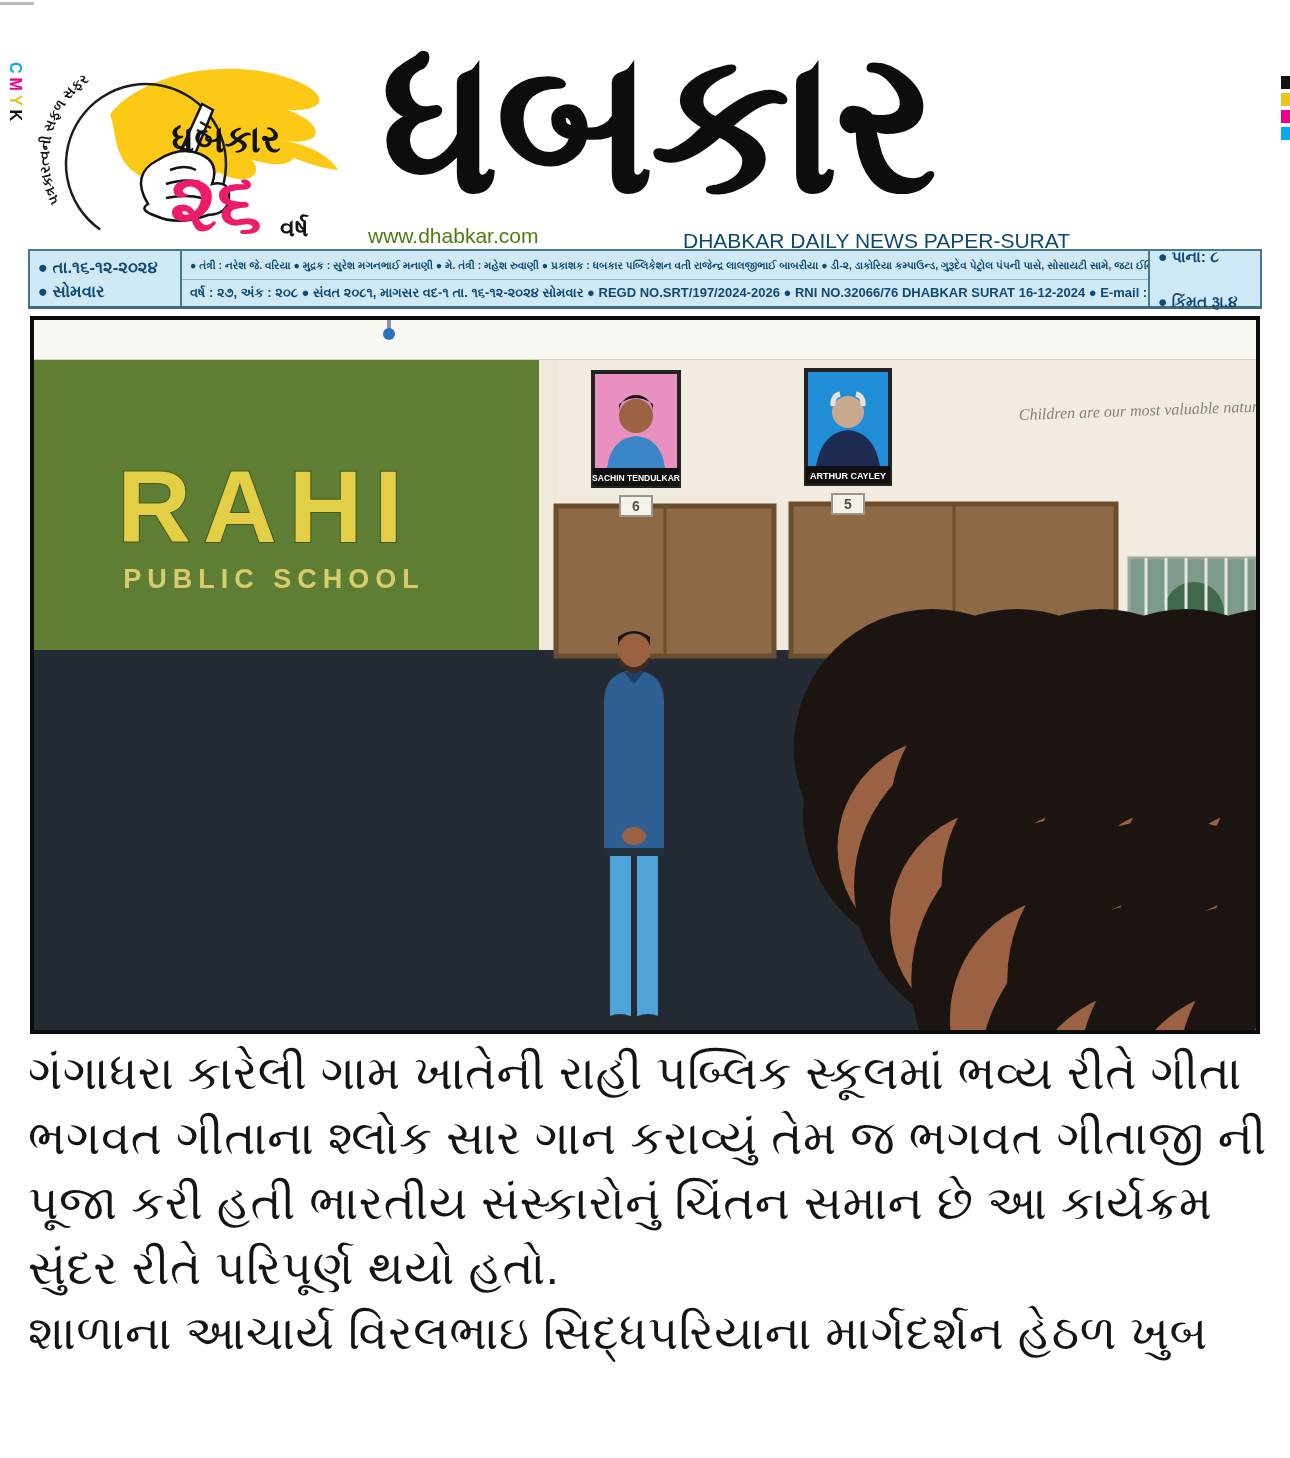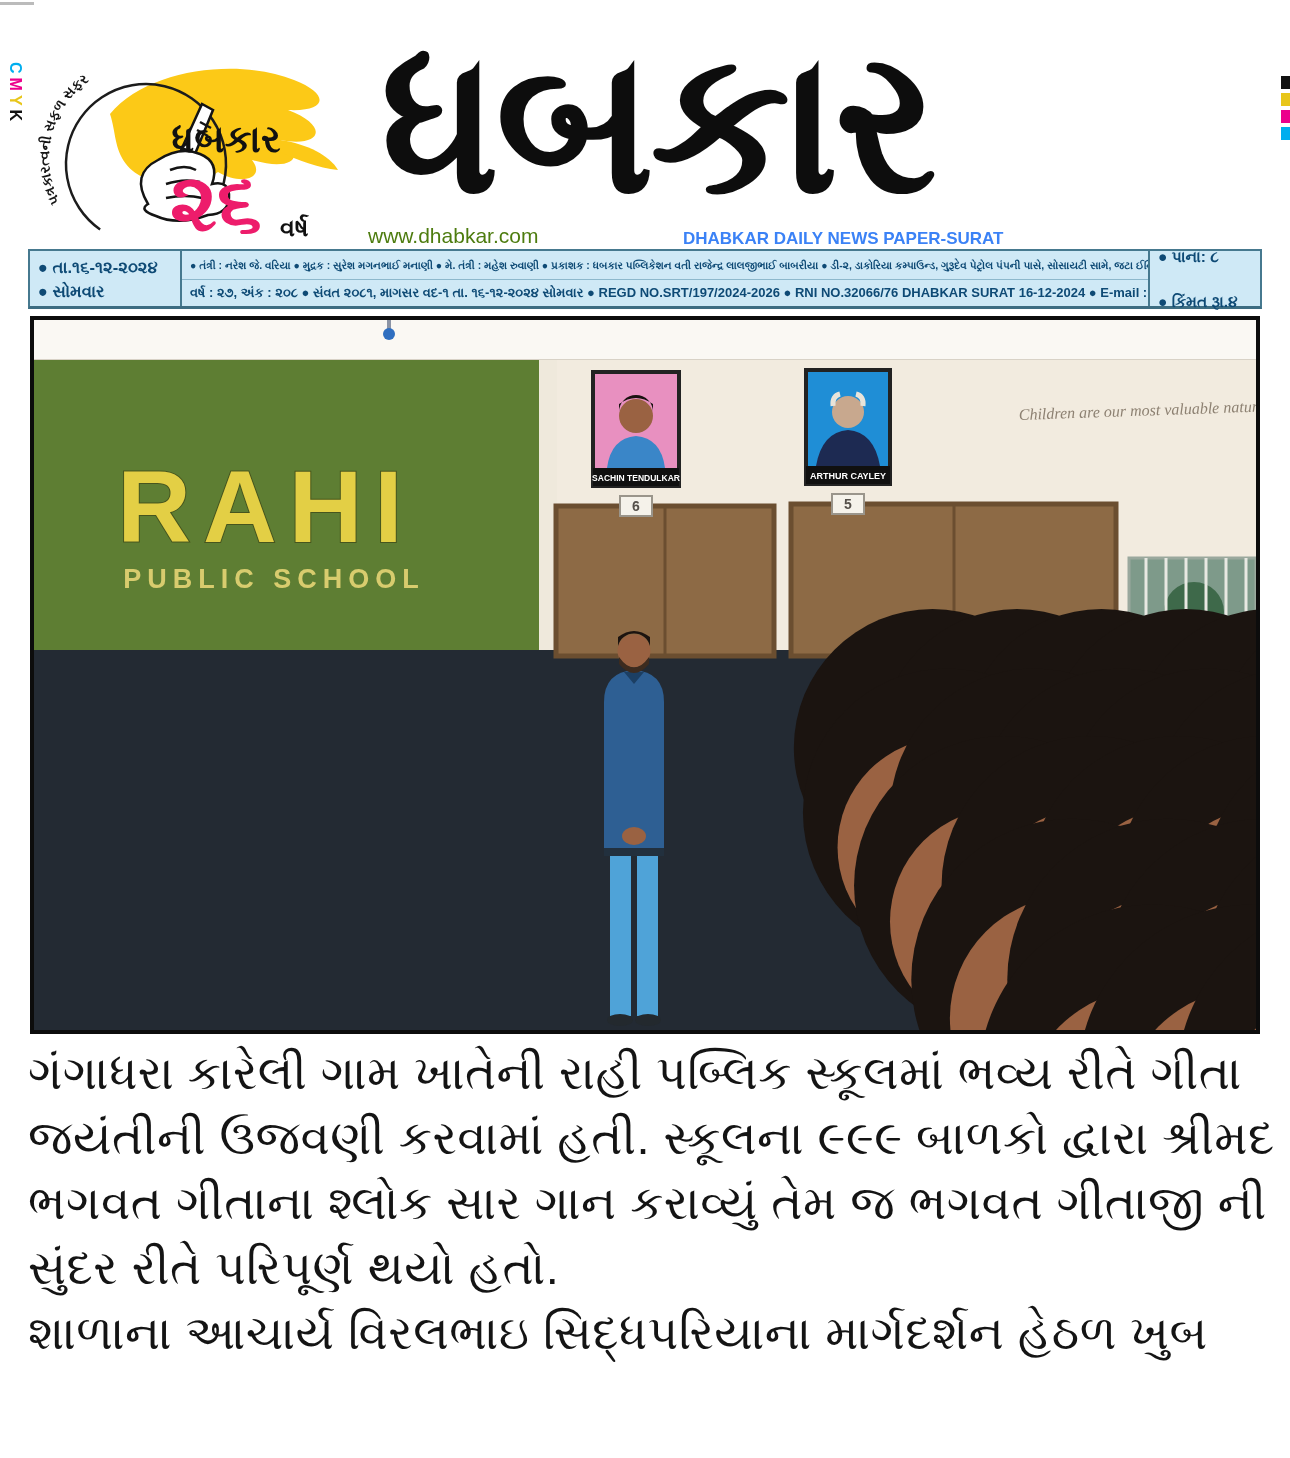--- a/index.html
+++ b/index.html
@@ -18,21 +18,21 @@
   .colorbar .sy{background:var(--cmyk-y,#e8c61a);}
   .colorbar .sm{background:var(--cmyk-m,#ec008c);}
   .colorbar .sc{background:var(--cmyk-c,#00aeef);}
   .cropmark{position:absolute;left:0;top:2px;width:34px;height:3px;background:#bbb;}
   
   .logo{position:absolute;left:30px;top:52px;width:312px;height:196px;}
   .mast-title{position:absolute;left:342px;top:22px;width:630px;height:215px;margin:0;
       font-size:198px;line-height:1.02;font-weight:900;text-align:center;letter-spacing:-4px;
       color:var(--ink,#0d0d0d);white-space:nowrap;}
   .website{position:absolute;left:368px;top:224px;font-size:21px;font-weight:normal;color:#4d7c0f;}
-  .tagline{position:absolute;left:683px;top:229px;font-size:17px;font-weight:bold;color:#3b82f6;letter-spacing:0px;}
+  .tagline{position:absolute;left:683px;top:229px;font-size:21px;font-weight:normal;color:#0c4a6e;letter-spacing:0px;}
   
   .info-bar{position:absolute;left:28px;top:249px;width:1234px;height:60px;box-sizing:border-box;
       background:var(--bar-bg,#cfe9f6);border:2px solid var(--bar-line,#46798f);
       border-bottom:3px solid #3d6d82;display:flex;color:var(--bar-text,#0e4a75);}
   .info-cell{box-sizing:border-box;padding:5px 8px;display:flex;flex-direction:column;justify-content:center;}
   .cell-date{width:152px;border-right:2px solid var(--bar-line,#46798f);font-size:16.5px;font-weight:bold;line-height:24px;white-space:nowrap;}
   .cell-mid{flex:1;padding:0;overflow:hidden;}
   .mid-row1{font-size:10.5px;font-weight:bold;line-height:27px;white-space:nowrap;overflow:hidden;
       padding:0 8px;border-bottom:1px solid #8db8cc;}
   .mid-row2{font-size:13px;font-weight:bold;line-height:26px;white-space:nowrap;overflow:hidden;padding:0 8px;}
@@ -414,19 +414,19 @@
         <rect x="576" y="536" width="21" height="160" fill="var(--teacher-pants,#4fa3d8)"></rect>
         <rect x="603" y="536" width="21" height="160" fill="var(--teacher-pants,#4fa3d8)"></rect>
         <ellipse cx="586" cy="700" rx="13" ry="6" fill="#23292e"></ellipse>
         <ellipse cx="614" cy="700" rx="13" ry="6" fill="#23292e"></ellipse>
       </g>
     </svg>
   </div>
 
   <div class="article">
     <div class="line">ગંગાધરા કારેલી ગામ ખાતેની રાહી પબ્લિક સ્કૂલમાં ભવ્ય રીતે ગીતા</div>
-    <div class="line">જયંતીની ઉજવણી કરવામાં હતી. સ્કૂલના ૯૯૯ બાળકો દ્વારા શ્રીમદ</div>
     <div class="line">ભગવત ગીતાના શ્લોક સાર ગાન કરાવ્યું તેમ જ ભગવત ગીતાજી ની</div>
+    <div class="line">પૂજા કરી હતી ભારતીય સંસ્કારોનું ચિંતન સમાન છે આ કાર્યક્રમ</div>
     <div class="line">સુંદર રીતે પરિપૂર્ણ થયો હતો.</div>
     <div class="line">શાળાના આચાર્ય વિરલભાઇ સિદ્ધપરિયાના માર્ગદર્શન હેઠળ ખુબ</div>
   </div>
 
 </div>
 
 </body></html>

